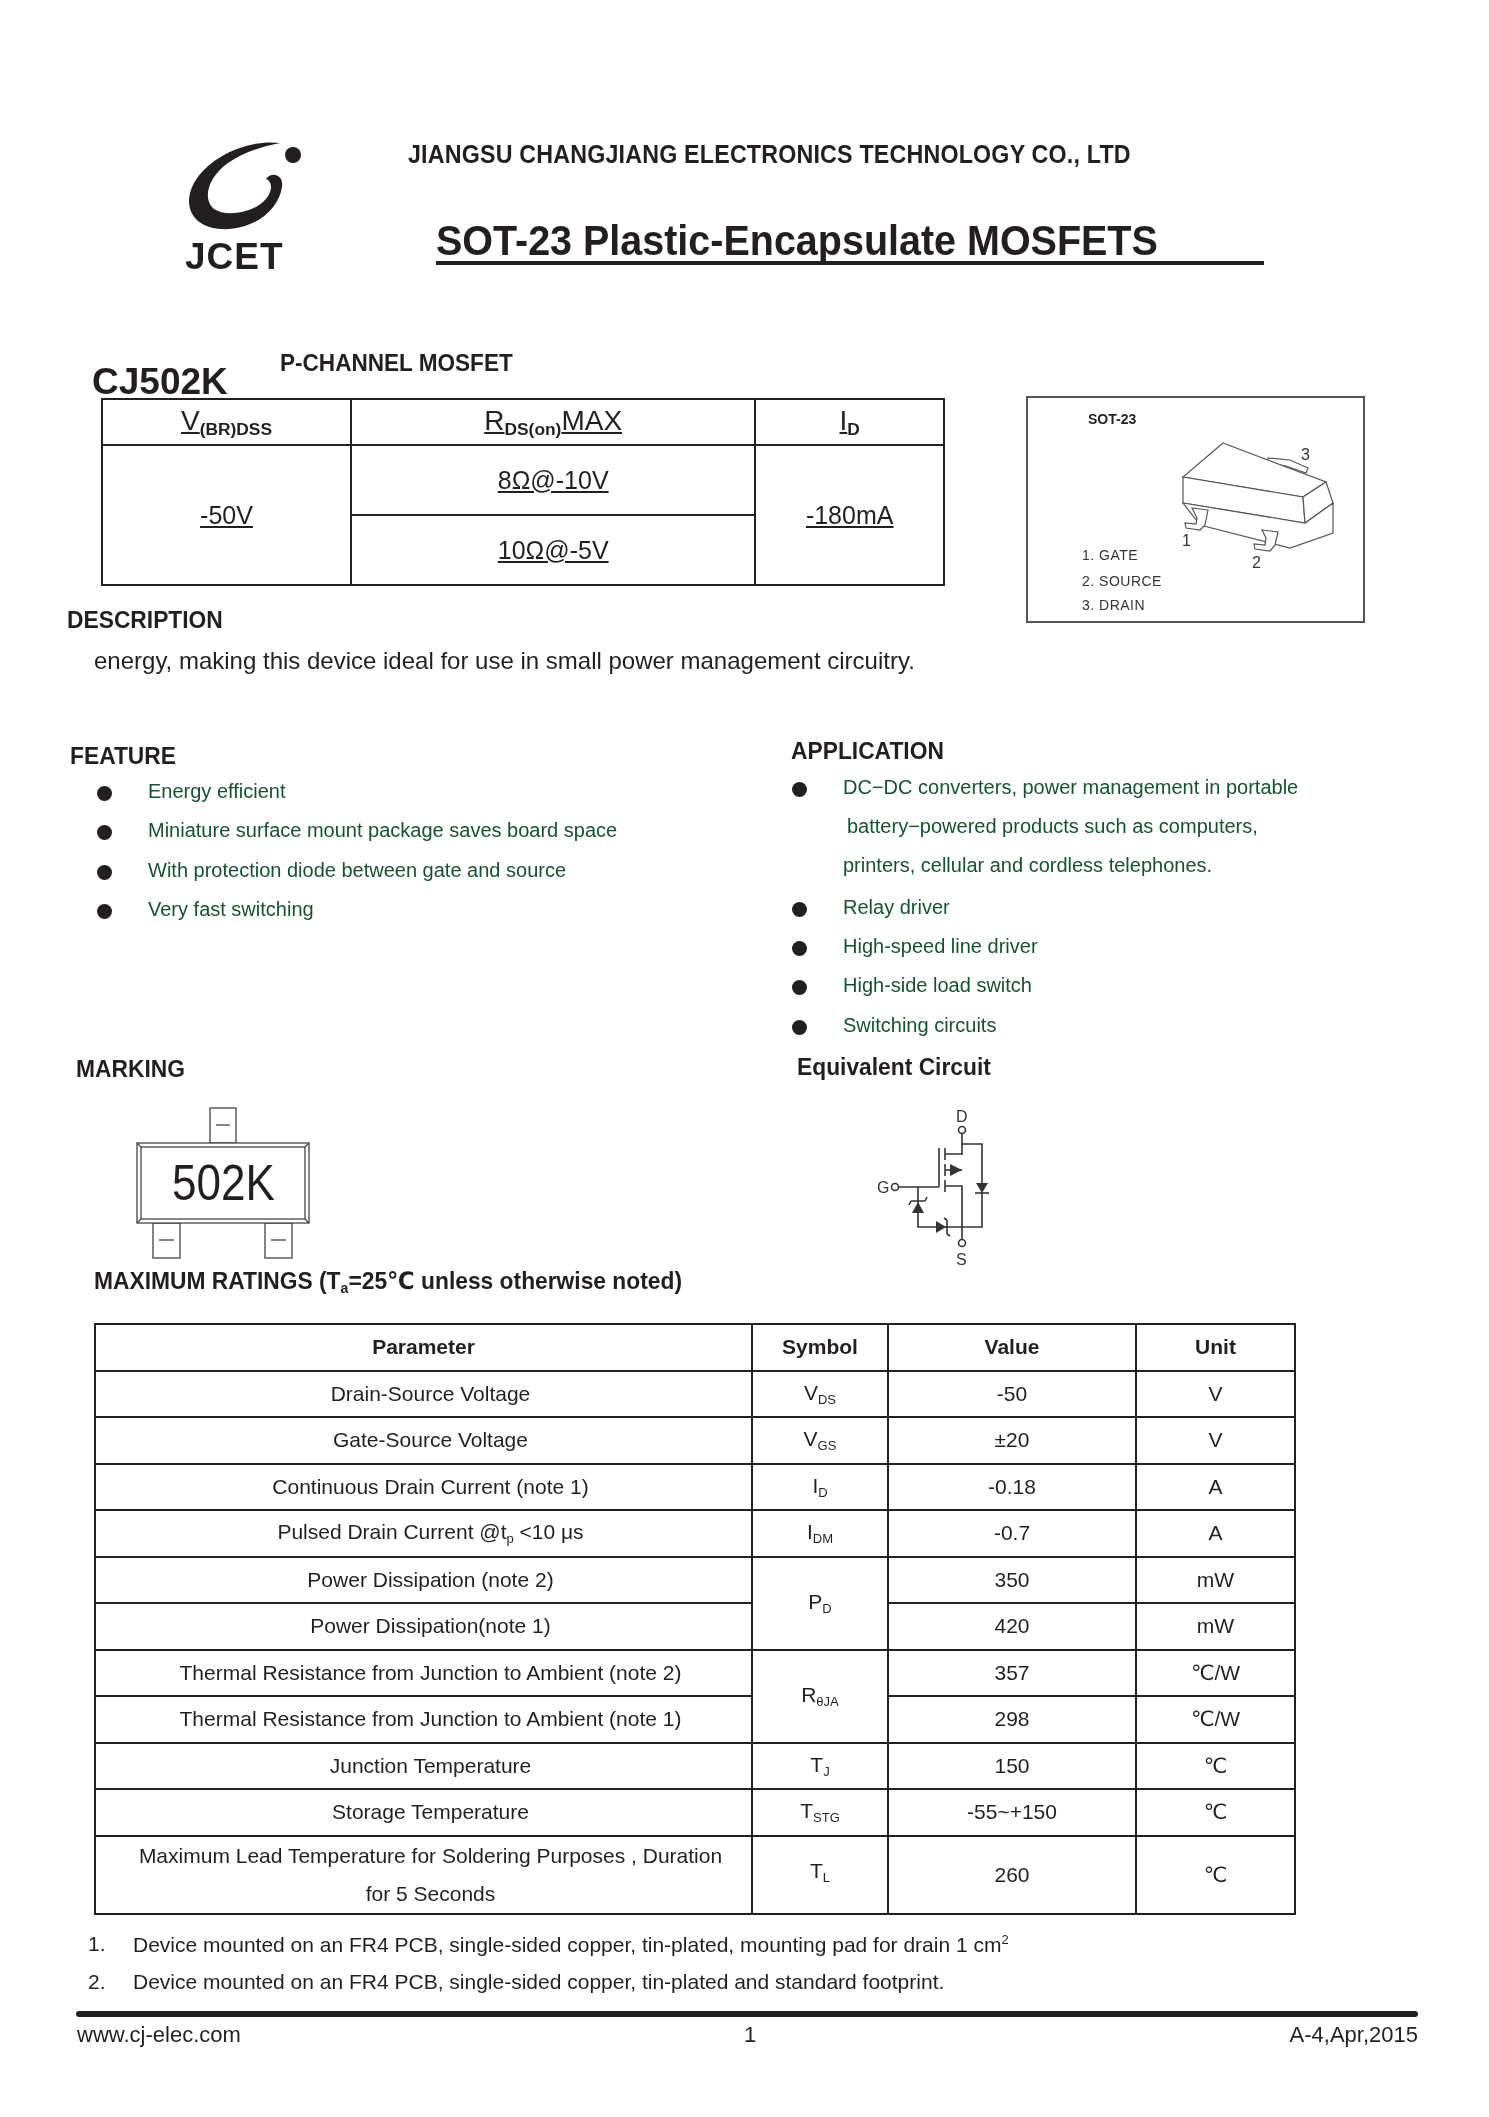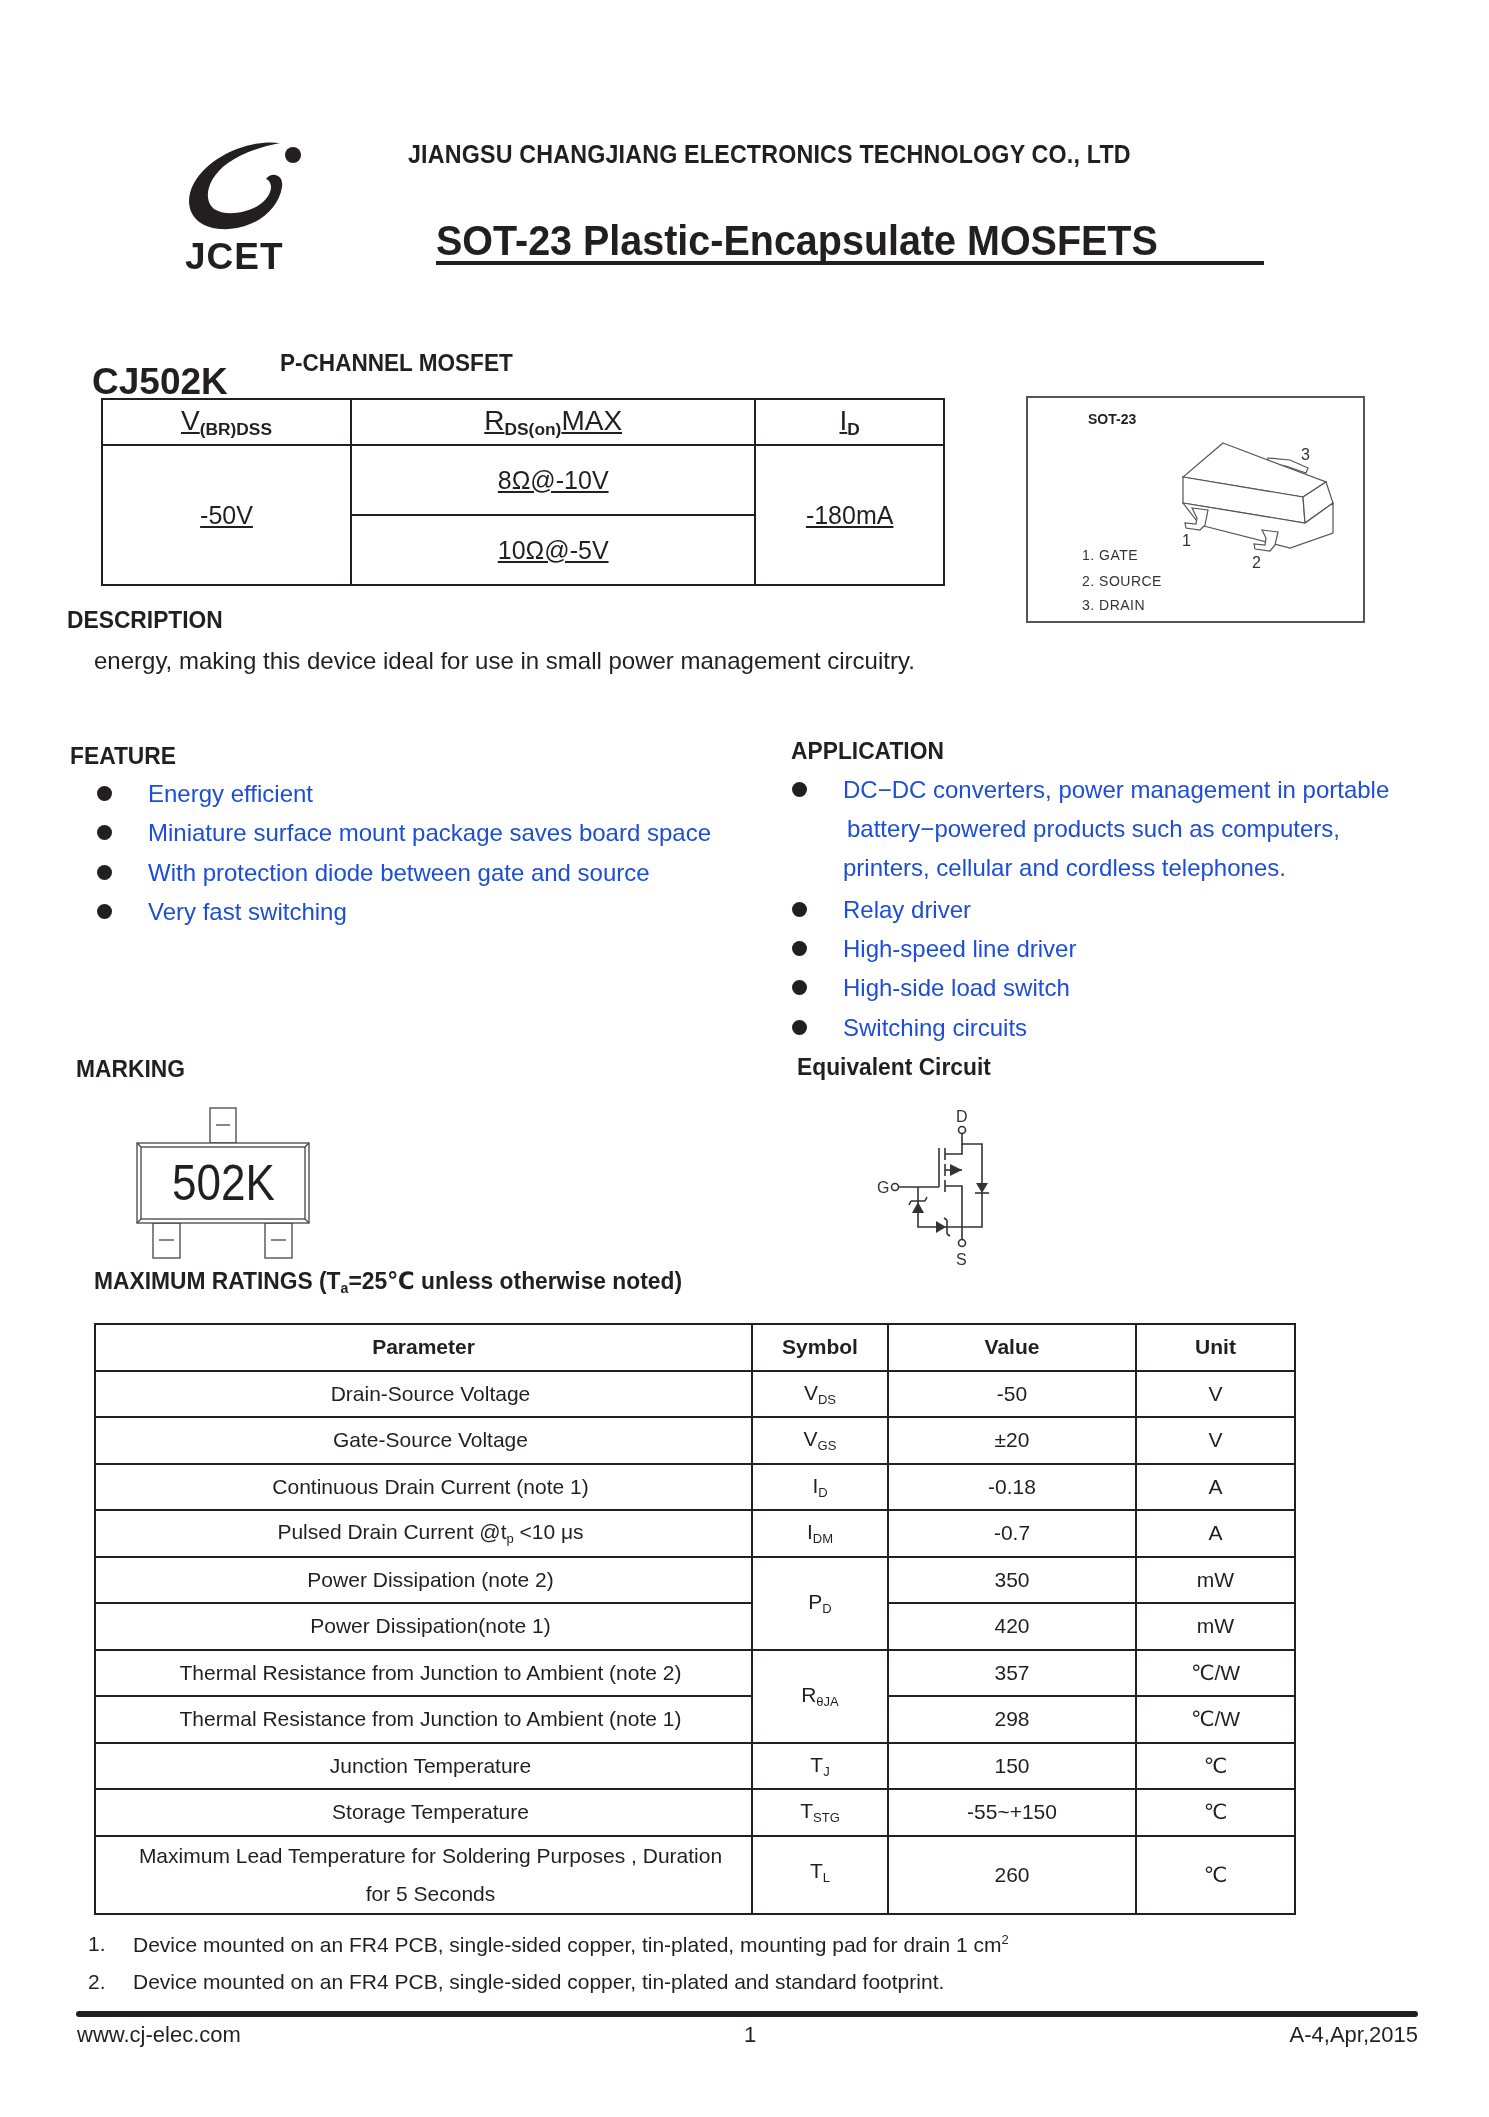--- a/index.html
+++ b/index.html
@@ -19,21 +19,21 @@
   table.summary tr.r1 td { height: 68px; }
   table.summary tr.r2 td { height: 68px; }
   sub.s { font-size: 0.62em; vertical-align: -0.28em; }
   sub.sb { font-size: 0.62em; vertical-align: -0.28em; font-weight: bold; }
 
   .pkgbox { position: absolute; left: 1026px; top: 396px; width: 335px; height: 223px; border: 2px solid #555; }
   .pkgtitle { left: 1088px; top: 411px; font-size: 14px; font-weight: bold; }
   .pinlbl { font-size: 14px; color: #333; letter-spacing: 0.5px; }
 
   .h-section { font-size: 24px; font-weight: bold; transform: scaleX(0.95); transform-origin: left top; }
-  .body-text { font-size: 24px; color: #1d4ed8; }
+  .body-text { font-size: 20px; color: #14532d; }
   .desc { position: absolute; left: 94px; top: 641px; width: 896px; font-size: 24px; line-height: 40px; text-align: justify; }
   .desc .line1 { text-align-last: justify; display: block; }
   .bullet { position: absolute; width: 15px; height: 15px; border-radius: 50%; background: #231f20; }
 
   table.ratings { position: absolute; left: 94px; top: 1309px; width: 1200px; border-collapse: collapse; table-layout: fixed; margin-top: 14px; }
   table.ratings td { border: 2px solid #231f20; font-size: 21px; padding: 0; height: 44.5px; }
   table.ratings td.p { text-align: center; padding-left: 14px; }
   table.ratings td.c { text-align: center; }
   table.ratings tr.hdr td { font-weight: bold; text-align: center; }
   table.ratings td.tall { height: 76px; line-height: 38px; }

